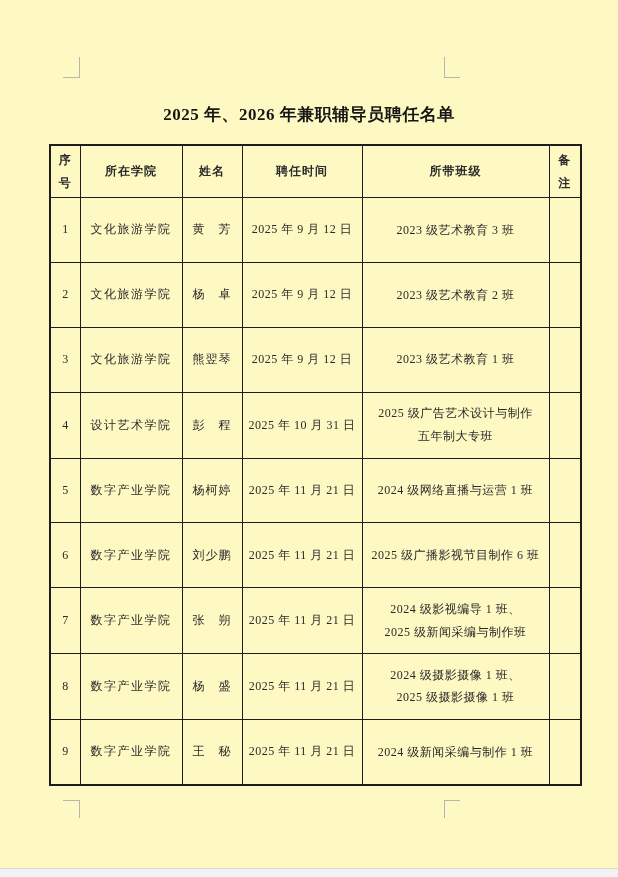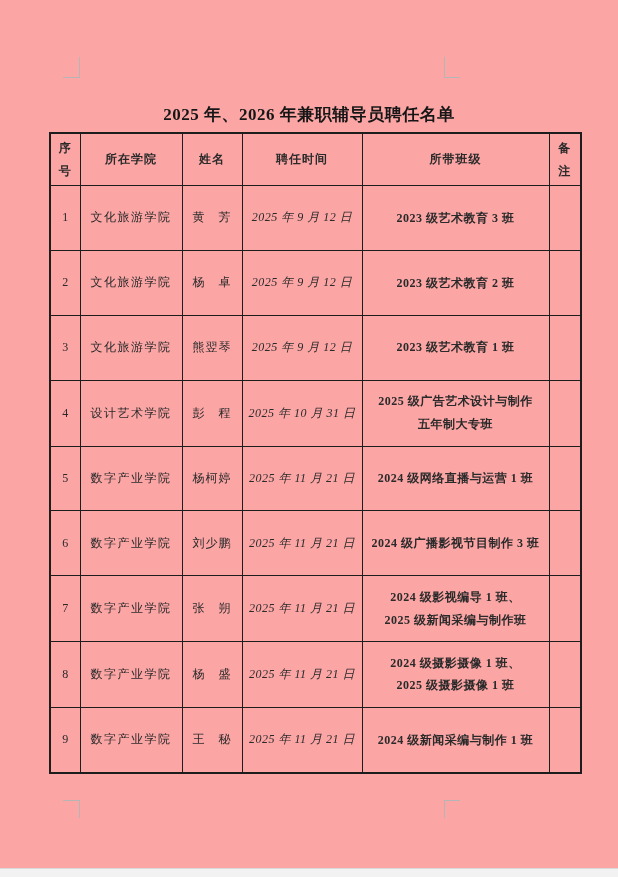--- a/index.html
+++ b/index.html
@@ -10,21 +10,21 @@
   body {
     width: 618px;
     height: 877px;
     position: relative;
     overflow: hidden;
     font-family: "Liberation Serif", "DejaVu Serif", serif;
   }
   .page {
     position: absolute;
     inset: 0;
-    background: #fca5a5;
+    background: #fef9c3;
   }
   
   .crop { position: absolute; }
   .crop-tl { left: 63px; top: 57px;  width: 16px; height: 20px; border-right: 1px solid #b5b5b5; border-bottom: 1px solid #b5b5b5; }
   .crop-tr { left: 444px; top: 57px; width: 15px; height: 20px; border-left: 1px solid #b5b5b5;  border-bottom: 1px solid #b5b5b5; }
   .crop-bl { left: 63px; top: 800px; width: 16px; height: 17px; border-right: 1px solid #b5b5b5; border-top: 1px solid #b5b5b5; }
   .crop-br { left: 444px; top: 800px; width: 15px; height: 17px; border-left: 1px solid #b5b5b5;  border-top: 1px solid #b5b5b5; }
 
   .doc-title {
     position: absolute;
@@ -35,21 +35,21 @@
     text-align: center;
     font-size: 17px;
     font-weight: bold;
     color: #161616;
     letter-spacing: 0.5px;
   }
 
   table.roster {
     position: absolute;
     left: 49px;
-    top: 132px;
+    top: 144px;
     width: 531px;
     height: 642px;
     border-collapse: collapse;
     table-layout: fixed;
     border: 2px solid #1d1d1d;
   }
   .roster th, .roster td {
     border: 1px solid #1d1d1d;
     text-align: center;
     vertical-align: middle;
@@ -62,22 +62,22 @@
     height: 47px;
     font-weight: bold;
     letter-spacing: 1px;
     line-height: 1.9;
     font-size: 12px;
   }
   .roster tbody td { height: 45px; }
   .c-no      { font-size: 12.5px; letter-spacing: 0; }
   .c-college { letter-spacing: 1.5px; margin-left: 32px; }
   .c-name    { letter-spacing: 1px; }
-  .c-date    { letter-spacing: 0.5px; font-style: italic; }
-  .c-classes { letter-spacing: 0.5px; white-space: pre-line; line-height: 1.9; font-weight: bold; }
+  .c-date    { letter-spacing: 0.5px; }
+  .c-classes { letter-spacing: 0.5px; white-space: pre-line; line-height: 1.9; }
   .c-remark  { }
 
   .bottom-strip {
     position: absolute;
     left: 0;
     top: 868px;
     width: 618px;
     height: 9px;
     background: #f2f2f2;
     border-top: 1px solid #d9d9d9;
@@ -154,21 +154,21 @@
         <td class="c-name">杨柯婷</td>
         <td class="c-date">2025 年 11 月 21 日</td>
         <td class="c-classes">2024 级网络直播与运营 1 班</td>
         <td class="c-remark"></td>
       </tr>
       <tr>
         <td class="c-no">6</td>
         <td class="c-college">数字产业学院</td>
         <td class="c-name">刘少鹏</td>
         <td class="c-date">2025 年 11 月 21 日</td>
-        <td class="c-classes">2024 级广播影视节目制作 3 班</td>
+        <td class="c-classes">2025 级广播影视节目制作 6 班</td>
         <td class="c-remark"></td>
       </tr>
       <tr>
         <td class="c-no">7</td>
         <td class="c-college">数字产业学院</td>
         <td class="c-name">张　朔</td>
         <td class="c-date">2025 年 11 月 21 日</td>
         <td class="c-classes">2024 级影视编导 1 班、
 2025 级新闻采编与制作班</td>
         <td class="c-remark"></td>

